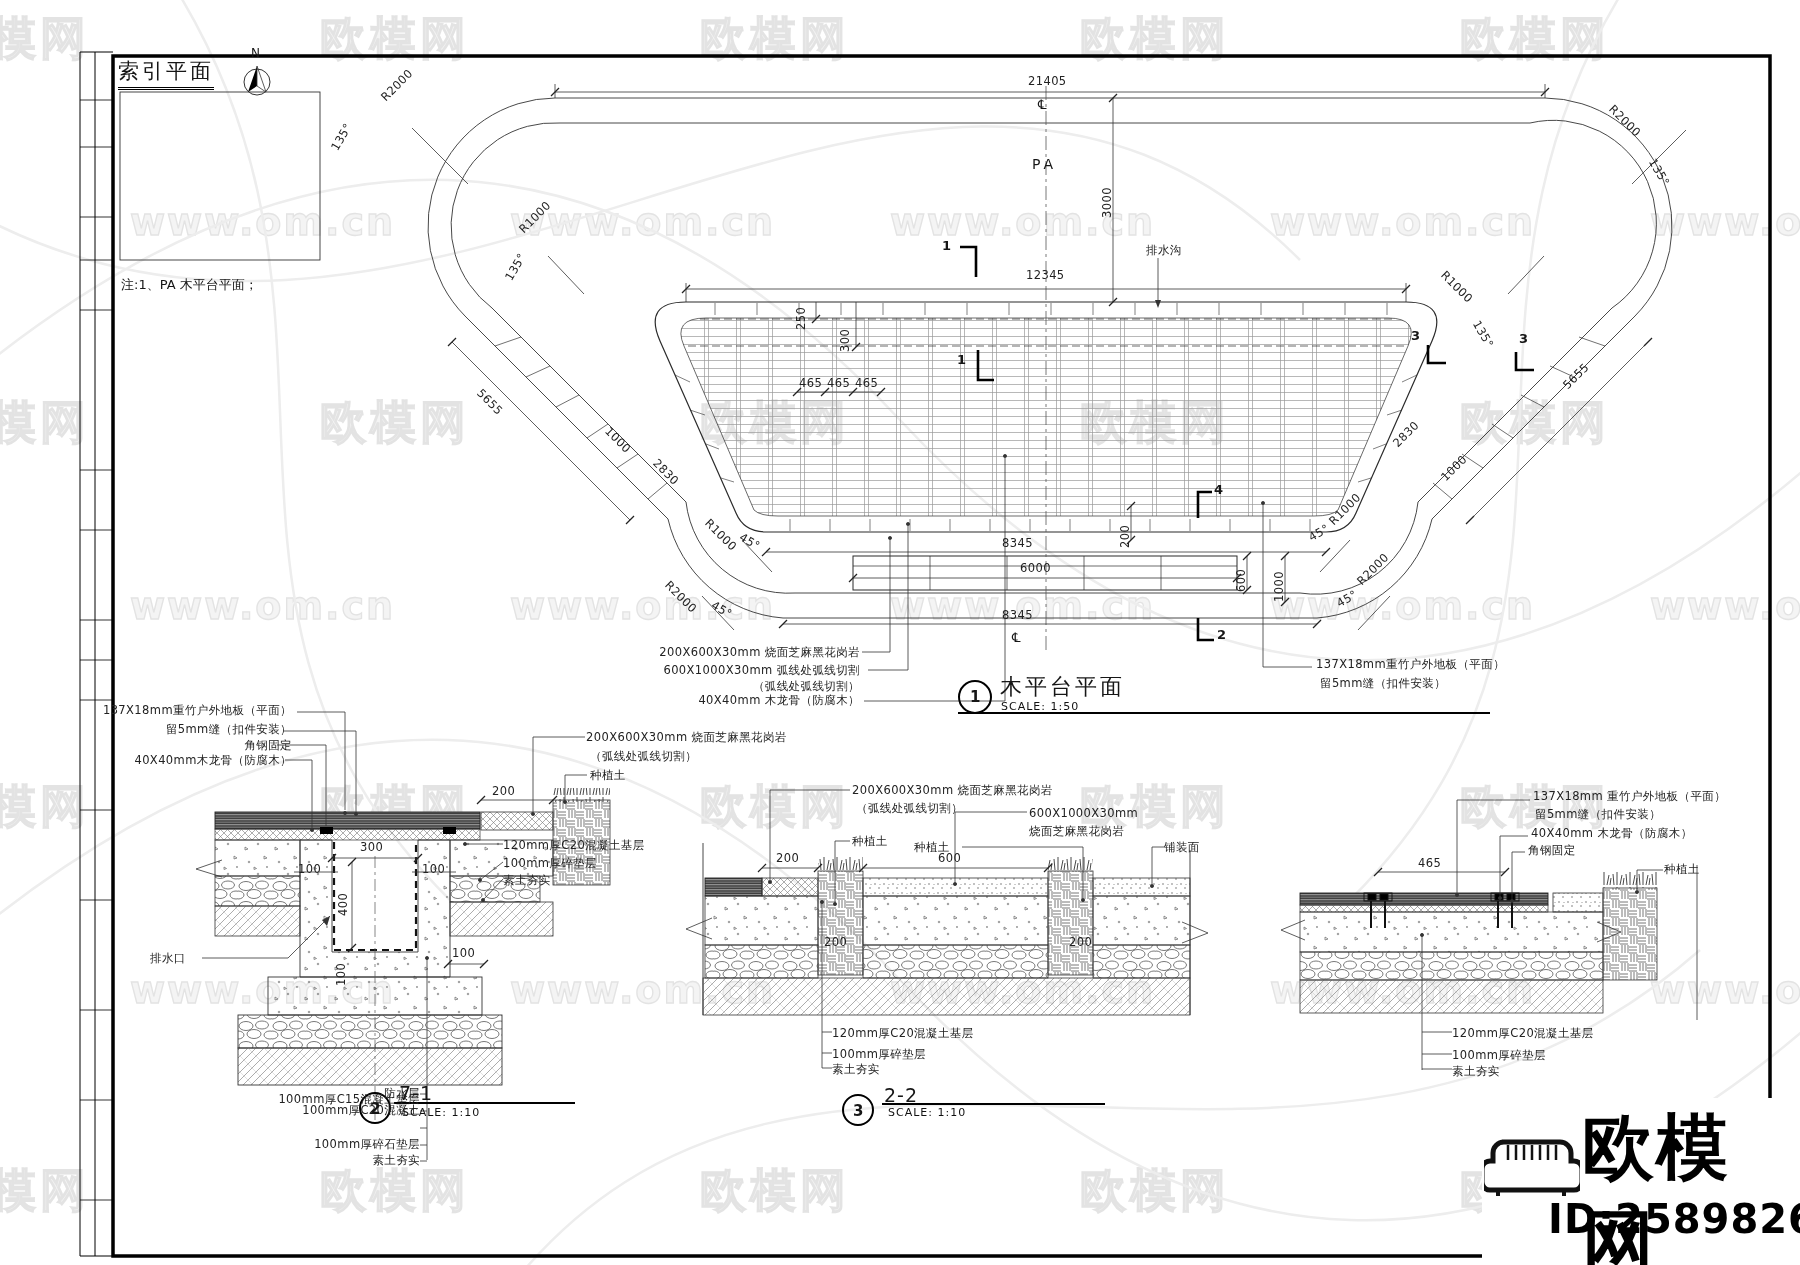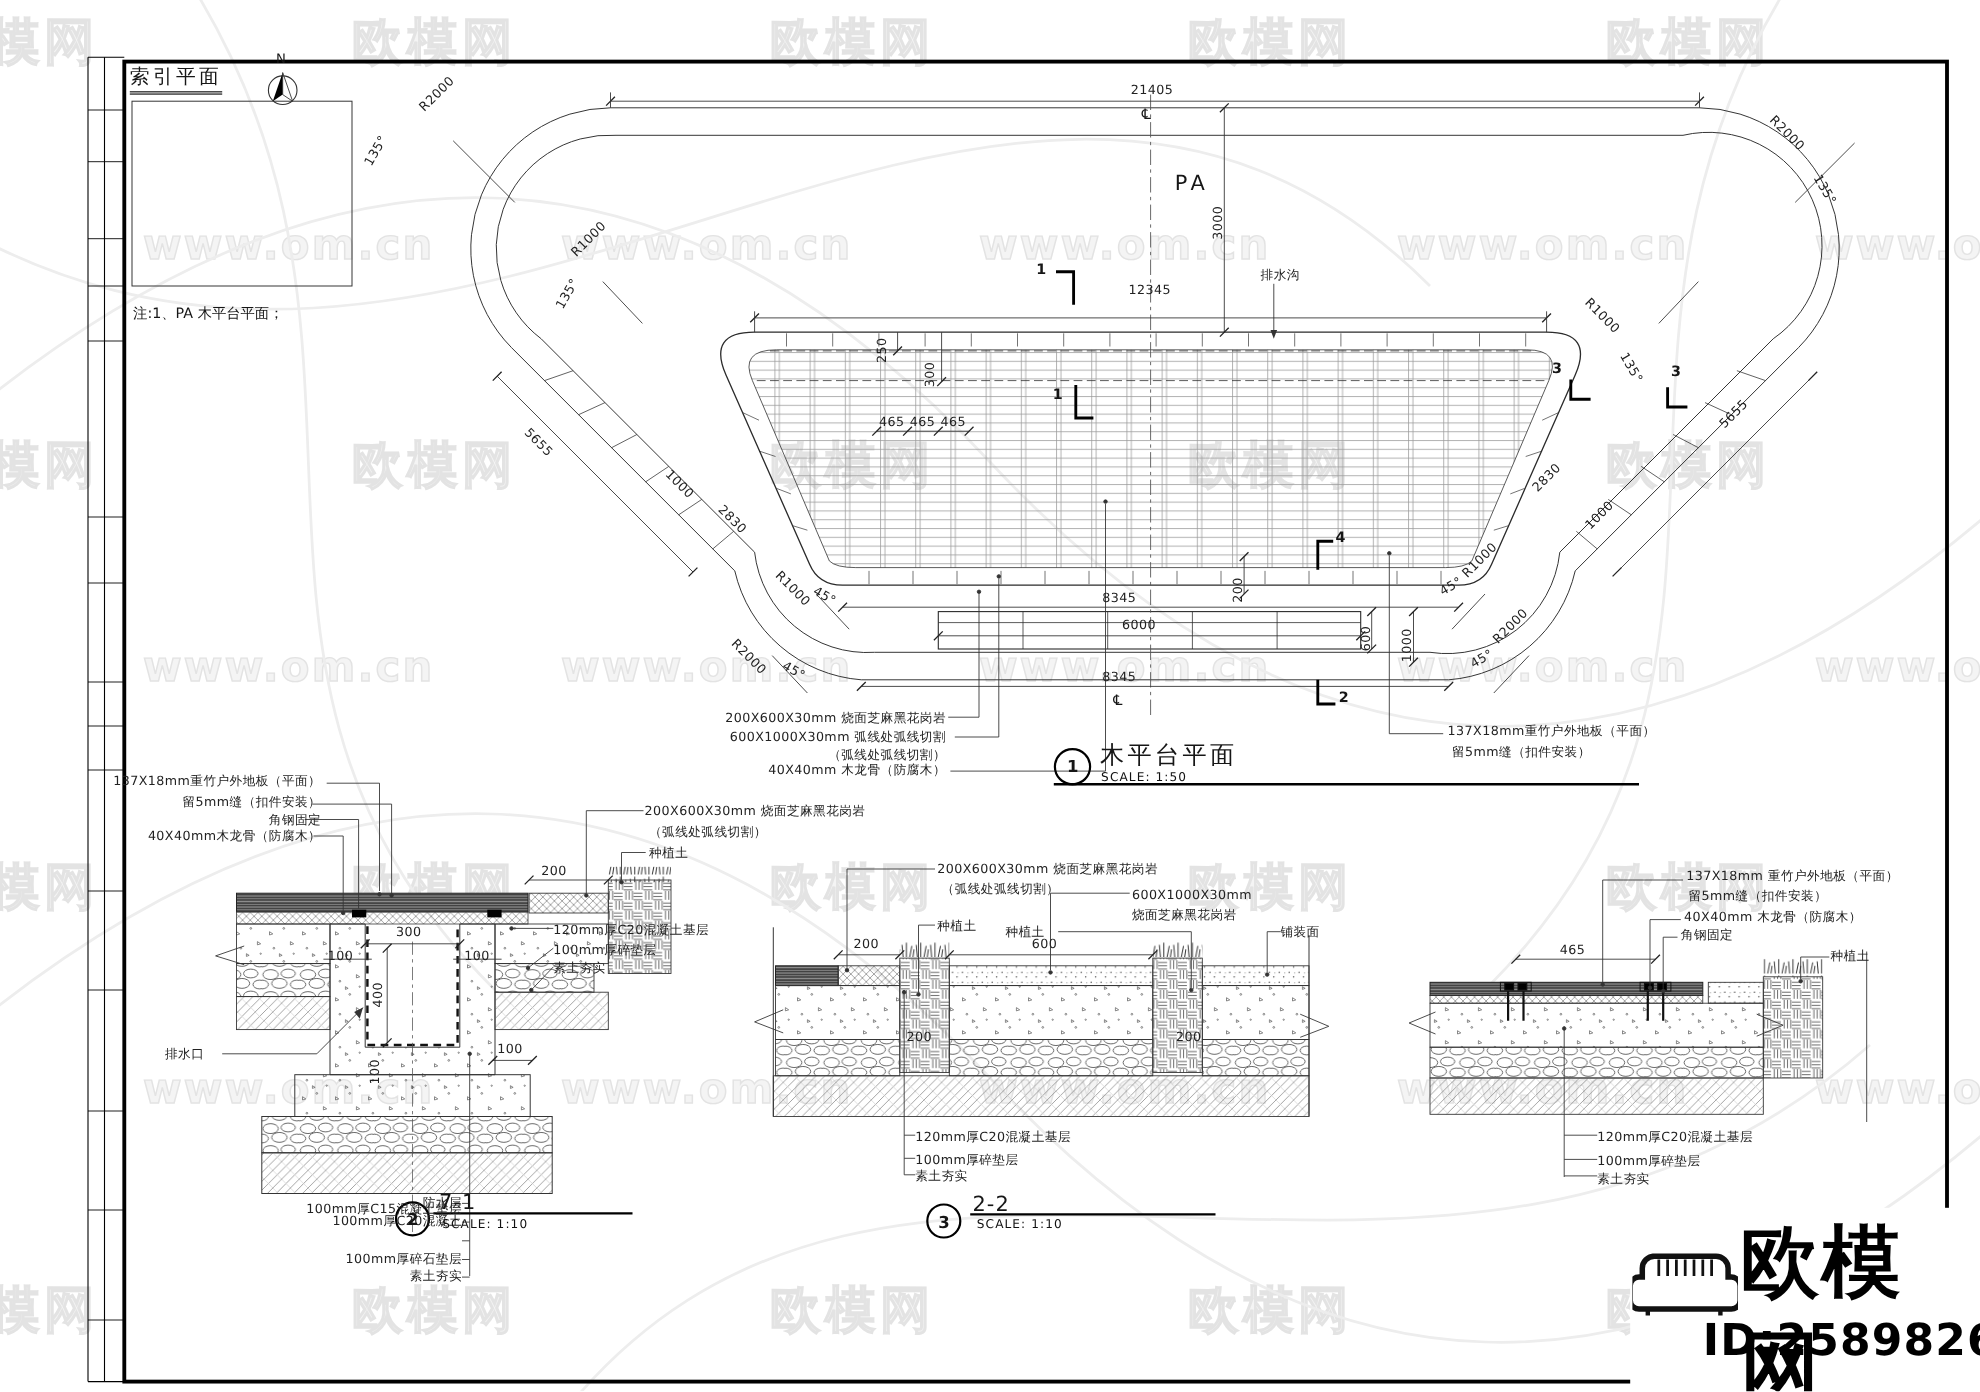--- a/index.html
+++ b/index.html
@@ -14,21 +14,21 @@
   .d{font-size:11.5px;color:#222;letter-spacing:.4px;}
   .sm{font-size:13px;font-weight:bold;}
   .ra{text-align:right;}
   .r90{transform:rotate(-90deg);transform-origin:left top;}
   .r45{transform:rotate(45deg);transform-origin:left top;}
   .rn45{transform:rotate(-45deg);transform-origin:left top;}
   .r60{transform:rotate(60deg);transform-origin:left top;}
   .rn60{transform:rotate(-60deg);transform-origin:left top;}
   .r30{transform:rotate(30deg);transform-origin:left top;}
   .rn30{transform:rotate(-30deg);transform-origin:left top;}
-  .idx-title{font-size:18px;letter-spacing:3px;border-bottom:3px double #000;padding-bottom:2px;}
+  .idx-title{font-size:21px;letter-spacing:3px;border-bottom:3px double #000;padding-bottom:2px;}
   .callout-title{font-size:22px;letter-spacing:3px;}
   .callout-title-s{font-size:19px;letter-spacing:1px;}
   .callout-scale{font-size:11px;letter-spacing:1px;color:#111;}
   .callout-num{font-size:15px;font-weight:bold;}
   #brand{position:absolute;left:1482px;top:1098px;width:318px;height:167px;background:#fff;z-index:4;}
   .brand-name{position:absolute;left:100px;top:2px;font-size:72px;font-weight:bold;color:#000;letter-spacing:2px;}
   .brand-id{position:absolute;left:66px;top:98px;font-size:40px;font-weight:bold;color:#000;letter-spacing:1px;}
 </style>
 </head>
 <body>
@@ -389,23 +389,23 @@
       <line x1="1572" y1="1182" x2="1700" y2="1182" stroke="#000" stroke-width="2"></line>
     </g>
   </svg>
 
   <span class="t idx-title" style="left:118px;top:57px">索引平面</span>
   <span class="t" style="left:251px;top:46px">N</span>
   <span class="t" style="left:121px;top:276px;font-size:13px">注:1、PA 木平台平面；</span>
 
   <span class="t d" style="left:1028px;top:74px">21405</span>
   <span class="t" style="left:1038px;top:97px;font-size:13px">℄</span>
-  <span class="t" style="left:1068px;top:156px;font-size:19px;letter-spacing:4px">PA</span>
+  <span class="t" style="left:1032px;top:156px;font-size:14px;letter-spacing:4px">PA</span>
   <span class="t d" style="left:1146px;top:243px">排水沟</span>
-  <span class="t d" style="left:1026px;top:256px">12345</span>
+  <span class="t d" style="left:1026px;top:268px">12345</span>
   <span class="t d r90" style="left:1100px;top:218px">3000</span>
   <span class="t d rn45" style="left:378px;top:94px">R2000</span>
   <span class="t d rn60" style="left:328px;top:146px">135°</span>
   <span class="t d rn45" style="left:516px;top:226px">R1000</span>
   <span class="t d rn60" style="left:502px;top:276px">135°</span>
   <span class="t d r45" style="left:1616px;top:102px">R2000</span>
   <span class="t d r60" style="left:1658px;top:156px">135°</span>
   <span class="t d r45" style="left:1448px;top:268px">R1000</span>
   <span class="t d r60" style="left:1482px;top:318px">135°</span>
   <span class="t d r90" style="left:794px;top:330px">250</span>

